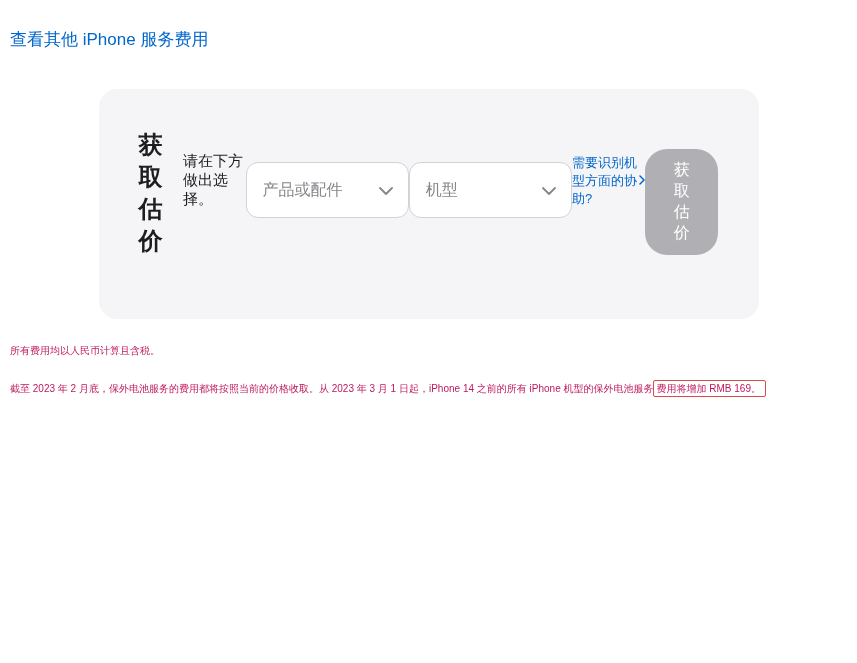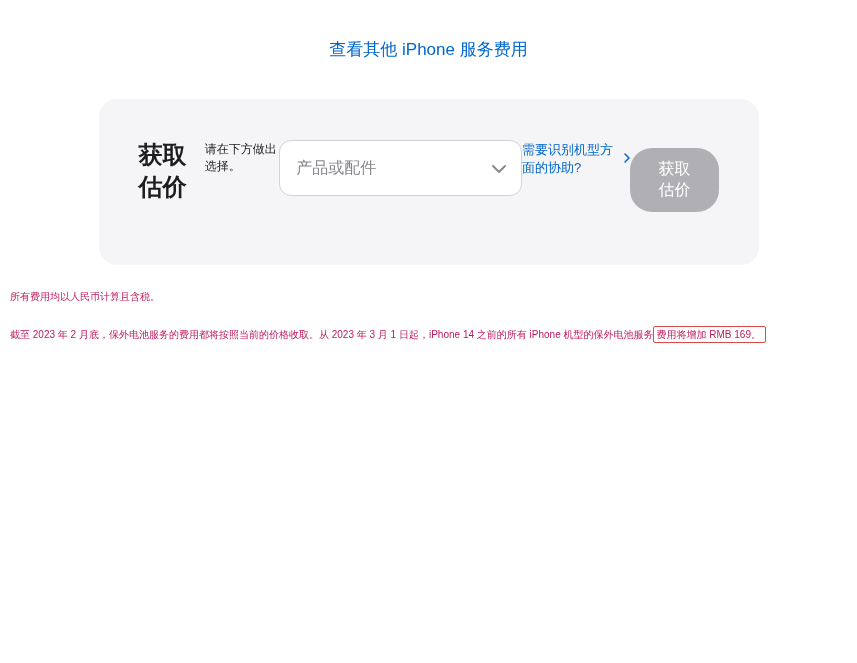--- a/index.html
+++ b/index.html
@@ -12,22 +12,22 @@
       background: #ffffff;
       width: 857px;
       height: 663px;
       overflow: hidden;
     }
     .page {
       width: 100%;
       padding: 0 10px;
     }
     .top-link {
-      text-align: center;
-      padding: 38px 0 28px 0;
+      text-align: left;
+      padding: 28px 0 28px 0;
     }
     .top-link a {
       color: #0066cc;
       text-decoration: none;
       font-size: 17px;
     }
     .card {
       background: #f5f5f7;
       border-radius: 18px;
       margin: 10px auto 24px auto;
@@ -36,21 +36,21 @@
       display: flex;
       align-items: center;
     }
     .card-title {
       font-size: 24px;
       font-weight: 600;
       color: #1d1d1f;
       margin-bottom: 18px;
     }
     .card-subtitle {
-      font-size: 12px;
+      font-size: 15px;
       color: #1d1d1f;
       margin-bottom: 44px;
     }
     .select-row {
       position: relative;
       width: 352px;
       margin-bottom: 24px;
     }
     .select-input {
       width: 100%;
@@ -121,20 +121,28 @@
 
     <div class="select-row">
       <div class="select-input">产品或配件</div>
       <span class="select-chevron">
         <svg width="14" height="8" viewBox="0 0 14 8" fill="none">
             <path d="M1 1L7 7L13 1" stroke="#86868b" stroke-width="1.8" stroke-linecap="round" stroke-linejoin="round"></path>
           </svg>
       </span>
     </div>
 
+    <div class="select-row">
+      <div class="select-input">机型</div>
+      <span class="select-chevron">
+        <svg width="14" height="8" viewBox="0 0 14 8" fill="none">
+            <path d="M1 1L7 7L13 1" stroke="#86868b" stroke-width="1.8" stroke-linecap="round" stroke-linejoin="round"></path>
+          </svg>
+      </span>
+    </div>
 
     <div class="help-link">
       <a href="#">
         <span>需要识别机型方面的协助?</span>
         <span>
           <svg width="6" height="10" viewBox="0 0 6 10" fill="none">
               <path d="M1 1L5 5L1 9" stroke="#0066cc" stroke-width="1.5" stroke-linecap="round" stroke-linejoin="round"></path>
             </svg>
         </span>
       </a>

